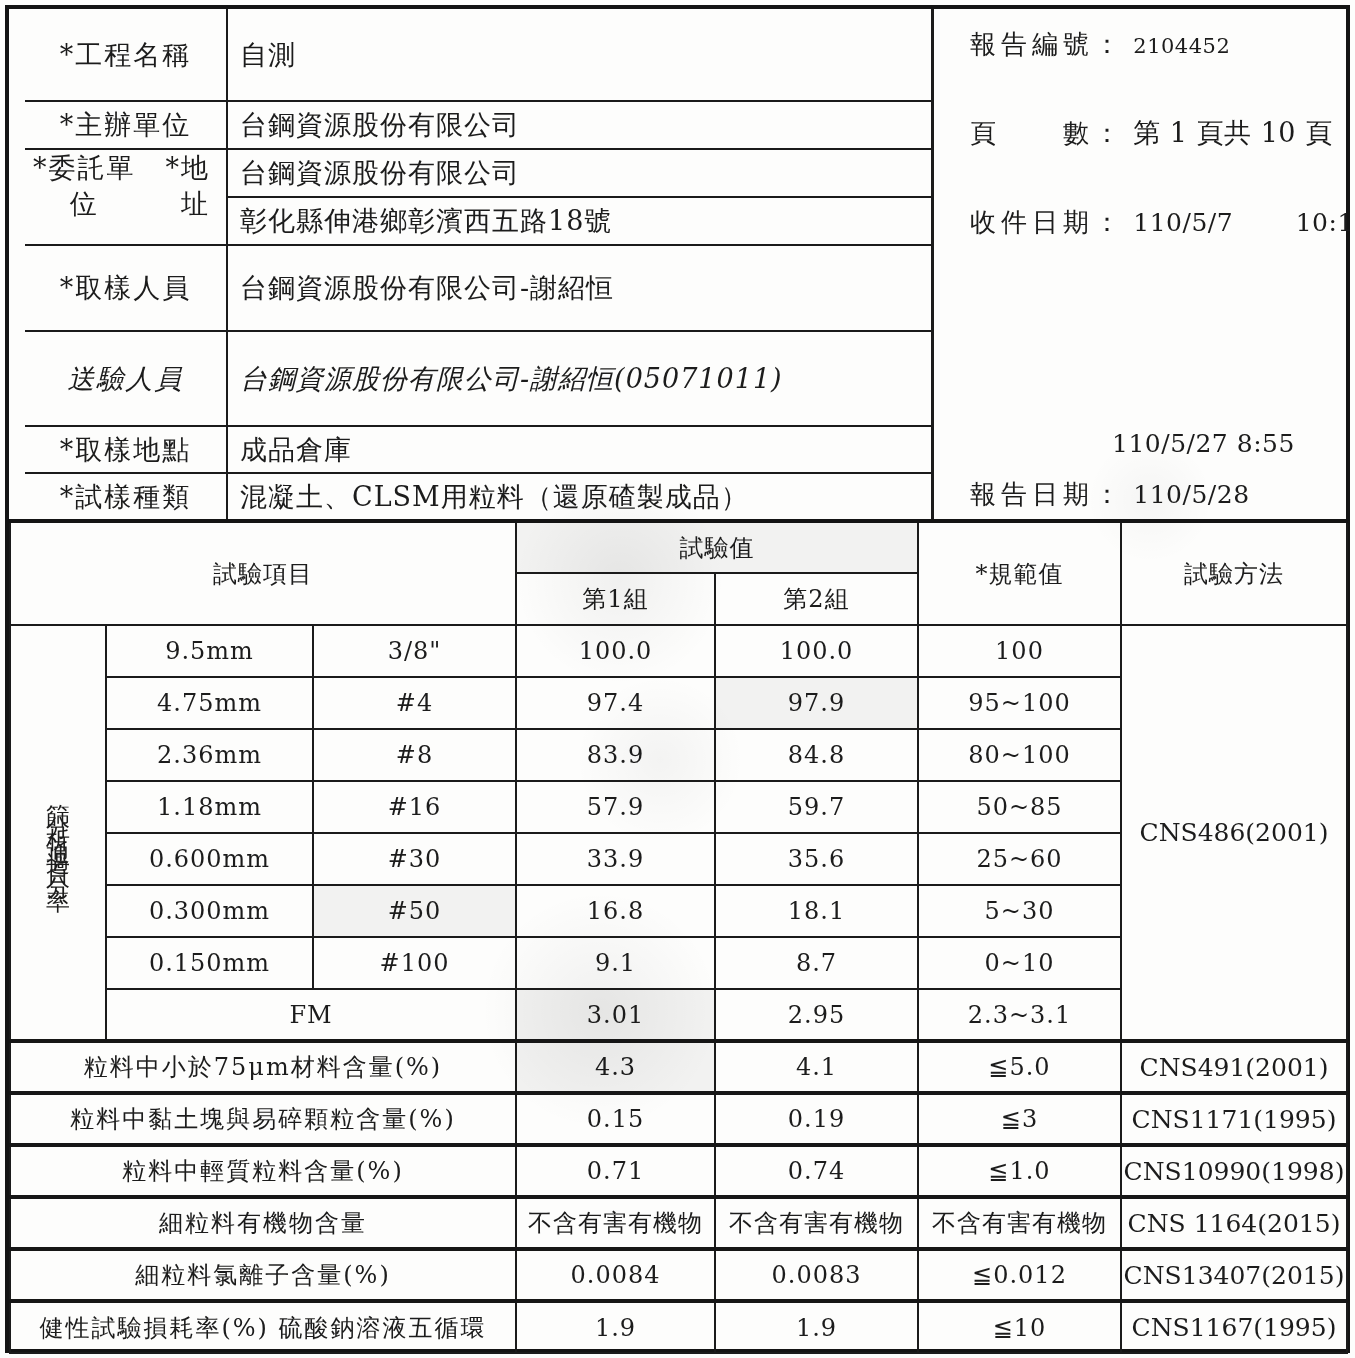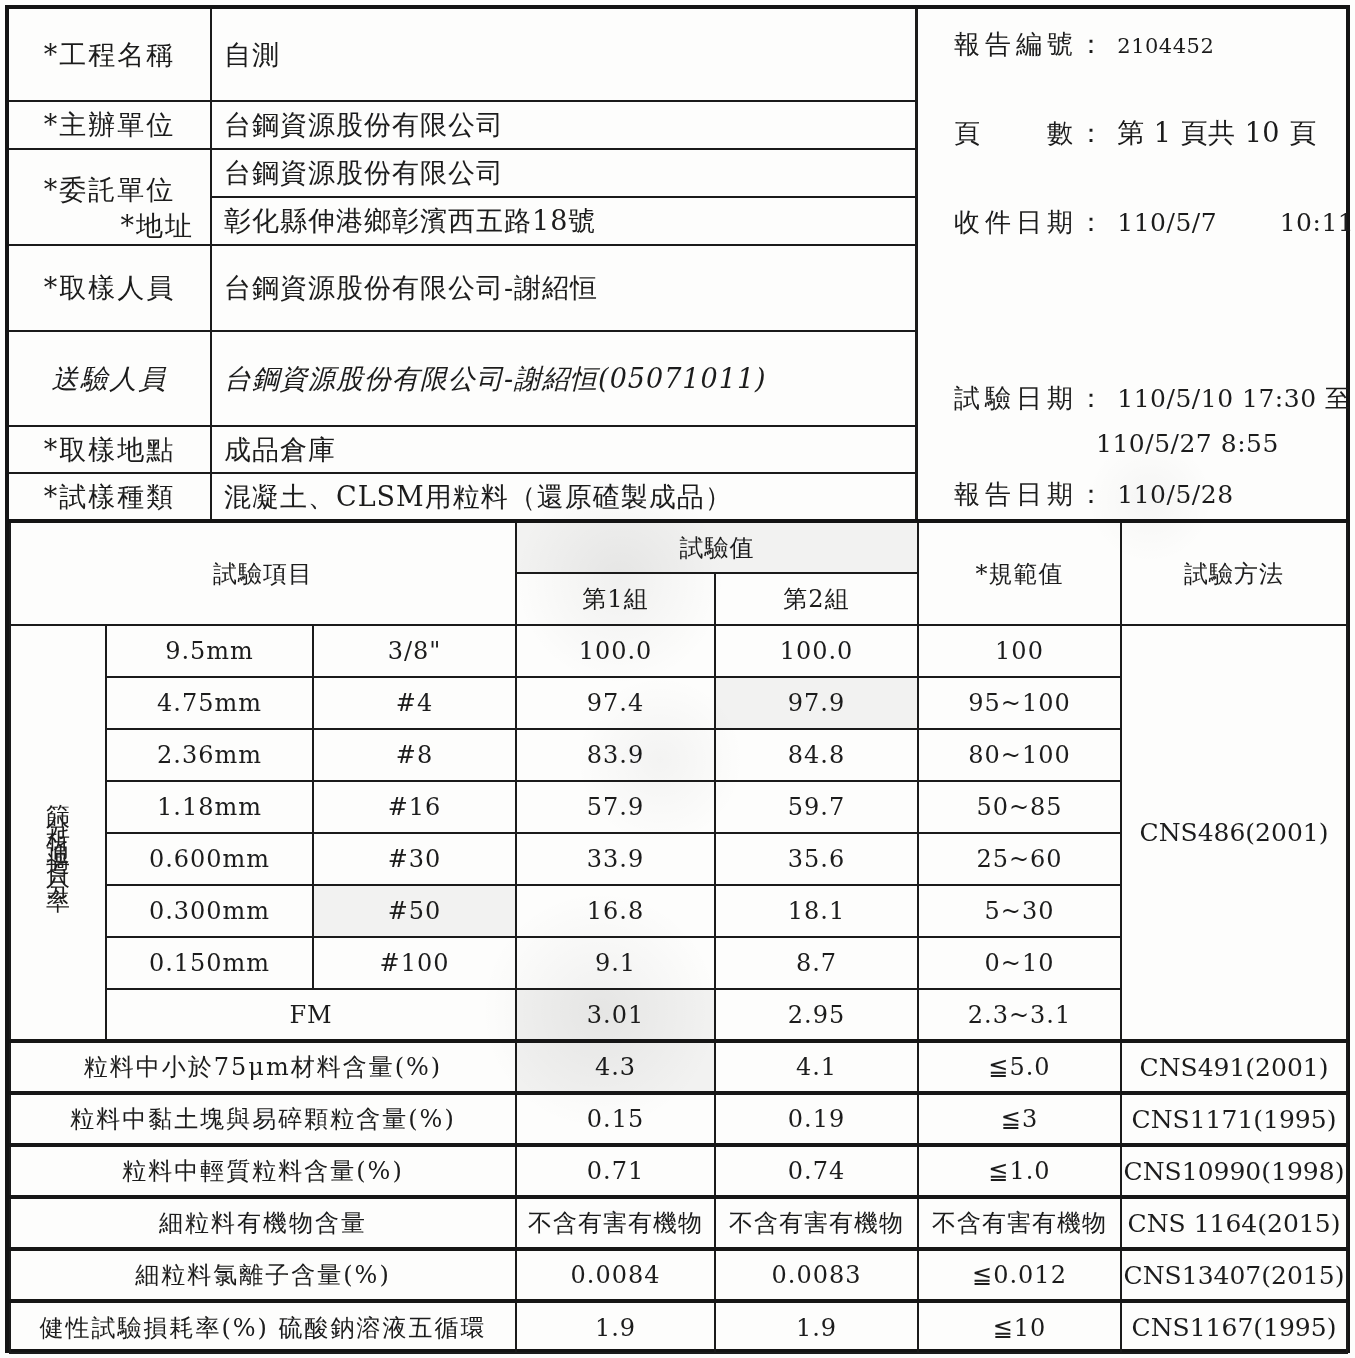--- a/index.html
+++ b/index.html
@@ -17,40 +17,40 @@
       radial-gradient(circle 170px at 600px 1010px, rgba(0,0,0,0.05), transparent 70%),
       radial-gradient(circle 120px at 660px 760px, rgba(0,0,0,0.04), transparent 70%),
       radial-gradient(circle 90px at 1150px 500px, rgba(0,0,0,0.03), transparent 70%);
   }
   .frame {
     margin:5px; border:4px solid #141414;
     width:1345px; height:1348px;
     display:flex; flex-direction:column;
   }
   
-  .top { height:510px; flex:none; display:flex; }
+  .top { height:510px; flex:none; display:flex;padding-left:16px; }
   .head-table {
     width:906px; height:100%;
     border-collapse:collapse; table-layout:fixed;
   }
   .head-table td {
     border-bottom:2px solid #1b1b1b;
     vertical-align:middle;
     font-size:27px;
   }
   .head-table tr:last-child td { border-bottom:none; }
   td.hlabel {
     width:202px;
     border-right:2px solid #1b1b1b;
     text-align:center;
     letter-spacing:2px;
   }
   td.hvalue { padding-left:12px; letter-spacing:1px; }
   .merged-label {
-    display:flex; flex-direction:column; justify-content:flex-end;
+    display:flex; justify-content:flex-end;
     height:100%;
   }
   .merged-label .l1 { text-align:center; }
   .merged-label .l2 { text-align:right; padding-right:16px; }
   
   .report-info {
     flex:1; border-left:3px solid #1b1b1b;
     position:relative; font-size:26px;
   }
   .ri-line { position:absolute; left:36px; right:8px; white-space:nowrap; }
@@ -138,24 +138,20 @@
         <div class="ri-line" style="top:106px;">
           <span class="ri-label">頁　　數：</span>
           <span class="ri-value" style="font-size:27px;">第 1 頁共 10 頁</span>
         </div>
         <div class="ri-line" style="top:196px;">
           <span class="ri-label">收件日期：</span>
           <span class="ri-value">110/5/7</span>
           <span class="ri-gap"></span>
           <span class="ri-value">10:11</span>
         </div>
-        <div class="ri-line" style="top:372px;">
-          <span class="ri-label">試驗日期：</span>
-          <span class="ri-value">110/5/10 17:30 至</span>
-        </div>
         <div class="ri-cont" style="top:420px;">
           <span class="ri-value">110/5/27 8:55</span>
         </div>
         <div class="ri-line" style="top:468px;">
           <span class="ri-label">報告日期：</span>
           <span class="ri-value">110/5/28</span>
         </div>
       </div>
     </div>
 

